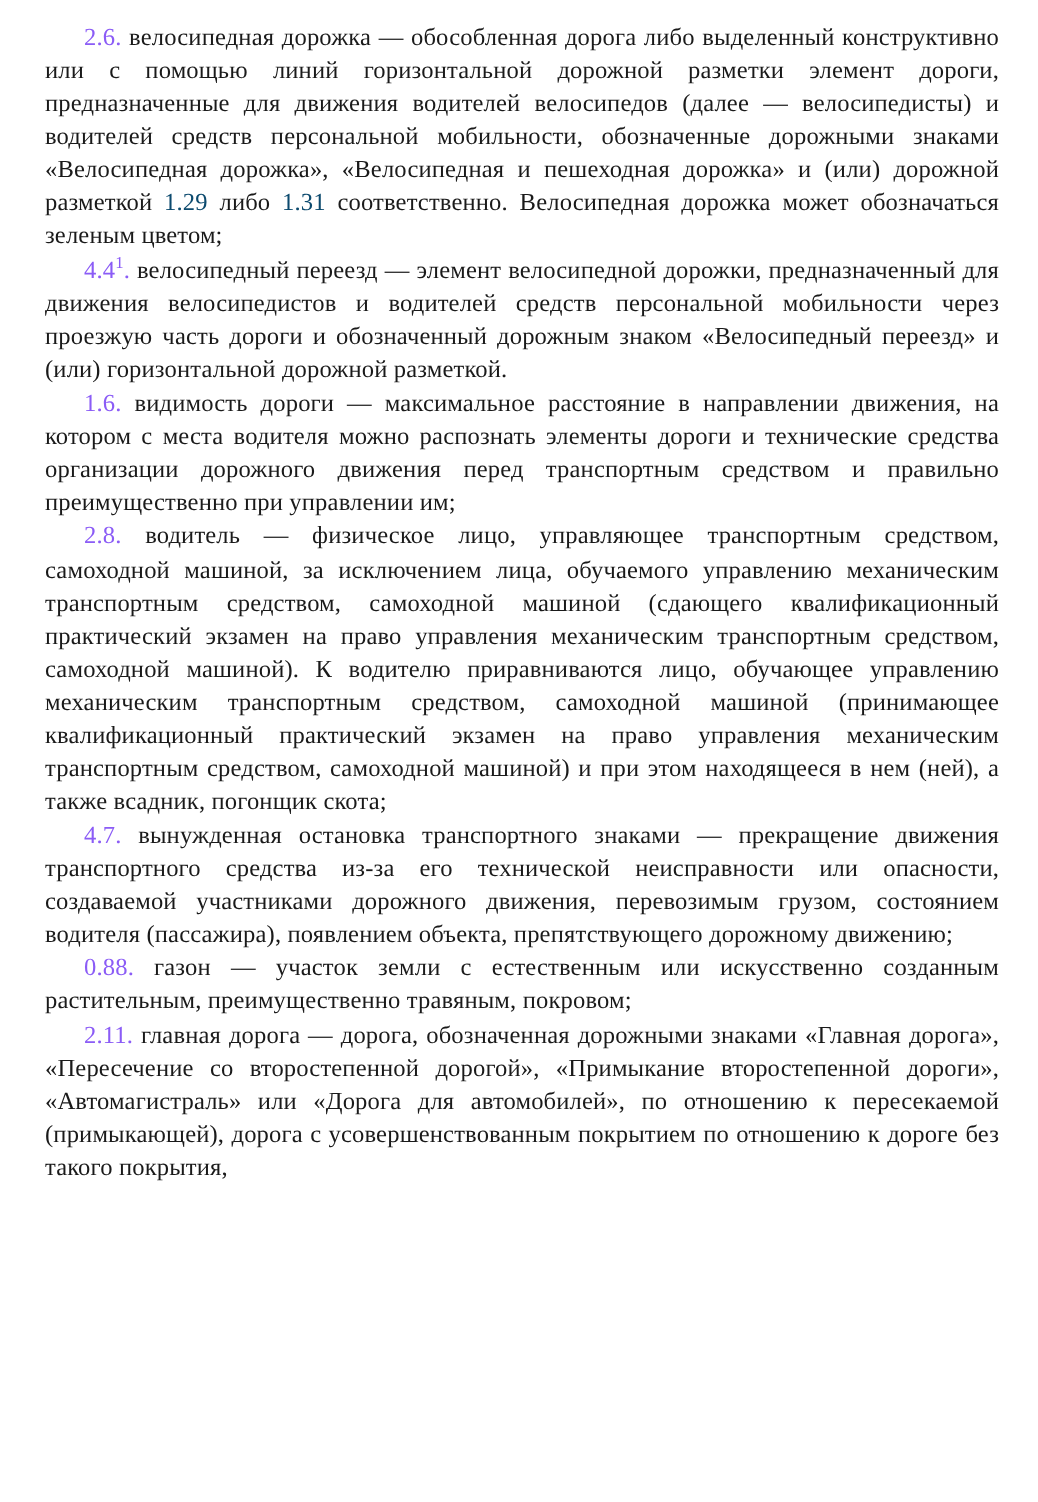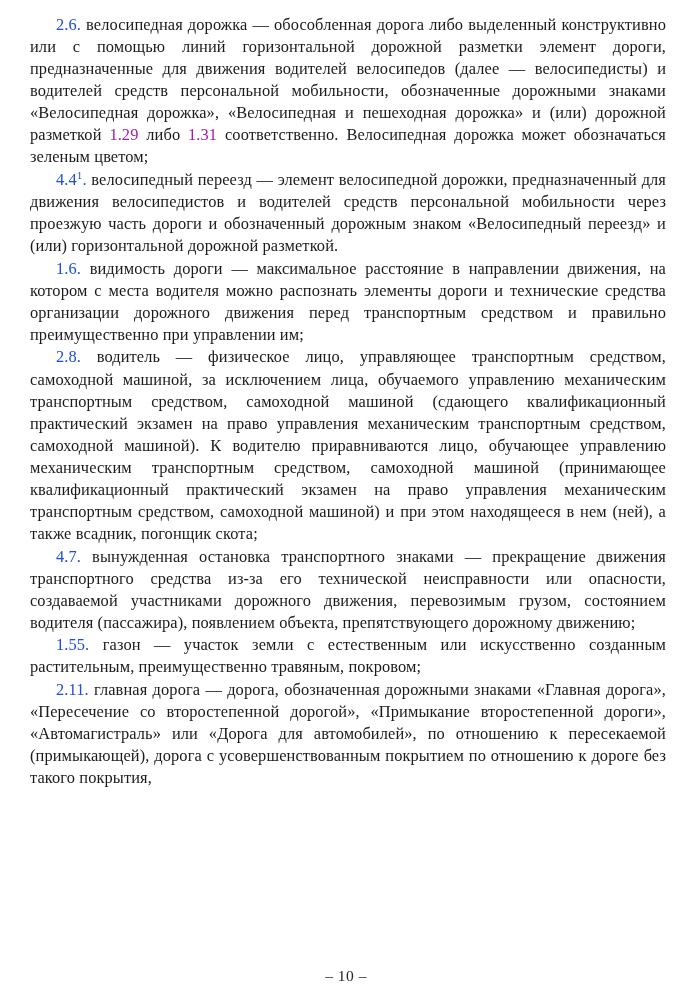--- a/index.html
+++ b/index.html
@@ -30,25 +30,25 @@
     letter-spacing: 0.1px;
   }
   p.clause {
     margin: 0 0 0.5px 0;
     text-indent: 26px;
     text-align: justify;
     -webkit-hyphens: manual;
     hyphens: manual;
   }
   .num {
-    color: #1d4ed8;
+    color: #8b5cf6;
     font-weight: 400;
   }
   .ref {
-    color: #a21caf;
+    color: #0c4a6e;
   }
   .sup {
     font-size: 0.68em;
     vertical-align: super;
     line-height: 0;
   }
   .footer {
     position: absolute;
     left: 0;
     right: 0;
@@ -68,20 +68,19 @@
     <p class="clause"><span class="num">2.6.</span> <span>велосипедная дорожка — обособленная дорога либо выделенный конструктивно или с помощью линий горизонтальной дорожной разметки элемент дороги, предназначенные для движения водителей велосипедов (далее — велосипедисты) и водителей средств персональной мобильности, обозначенные дорожными знаками «Велосипедная дорожка», «Велосипедная и пешеходная дорожка» и (или) дорожной разметкой </span><span class="ref">1.29</span><span> либо </span><span class="ref">1.31</span><span> соответственно. Велосипедная дорожка может обозначаться зеленым цветом;</span></p>
 
     <p class="clause"><span class="num">4.4</span><span class="num sup">1</span><span class="num">.</span> <span>велосипедный переезд — элемент велосипедной дорожки, предназначенный для движения велосипедистов и водителей средств персональной мобильности через проезжую часть дороги и обозначенный дорожным знаком «Велосипедный переезд» и (или) горизонтальной дорожной разметкой.</span></p>
 
     <p class="clause"><span class="num">1.6.</span> <span>видимость дороги — максимальное расстояние в направлении движения, на котором с места водителя можно распознать элементы дороги и технические средства организации дорожного движения перед транспортным средством и правильно преимущественно при управлении им;</span></p>
 
     <p class="clause"><span class="num">2.8.</span> <span>водитель — физическое лицо, управляющее транспортным средством, самоходной машиной, за исключением лица, обучаемого управлению механическим транспортным средством, самоходной машиной (сдающего квалификационный практический экзамен на право управления механическим транспортным средством, самоходной машиной). К водителю приравниваются лицо, обучающее управлению механическим транспортным средством, самоходной машиной (принимающее квалификационный практический экзамен на право управления механическим транспортным средством, самоходной машиной) и при этом находящееся в нем (ней), а также всадник, погонщик скота;</span></p>
 
     <p class="clause"><span class="num">4.7.</span> <span>вынужденная остановка транспортного знаками — прекращение движения транспортного средства из-за его технической неисправности или опасности, создаваемой участниками дорожного движения, перевозимым грузом, состоянием водителя (пассажира), появлением объекта, препятствующего дорожному движению;</span></p>
 
-    <p class="clause"><span class="num">1.55.</span> <span>газон — участок земли с естественным или искусственно созданным растительным, преимущественно травяным, покровом;</span></p>
+    <p class="clause"><span class="num">0.88.</span> <span>газон — участок земли с естественным или искусственно созданным растительным, преимущественно травяным, покровом;</span></p>
 
     <p class="clause"><span class="num">2.11.</span> <span>главная дорога — дорога, обозначенная дорожными знаками «Главная дорога», «Пересечение со второстепенной дорогой», «Примыкание второстепенной дороги», «Автомагистраль» или «Дорога для автомобилей», по отношению к пересекаемой (примыкающей), дорога с усовершенствованным покрытием по отношению к дороге без такого покрытия,</span></p>
 
   </div>
 
-  <div class="footer">– 10 –</div>
 </div>
 
 </body></html>

